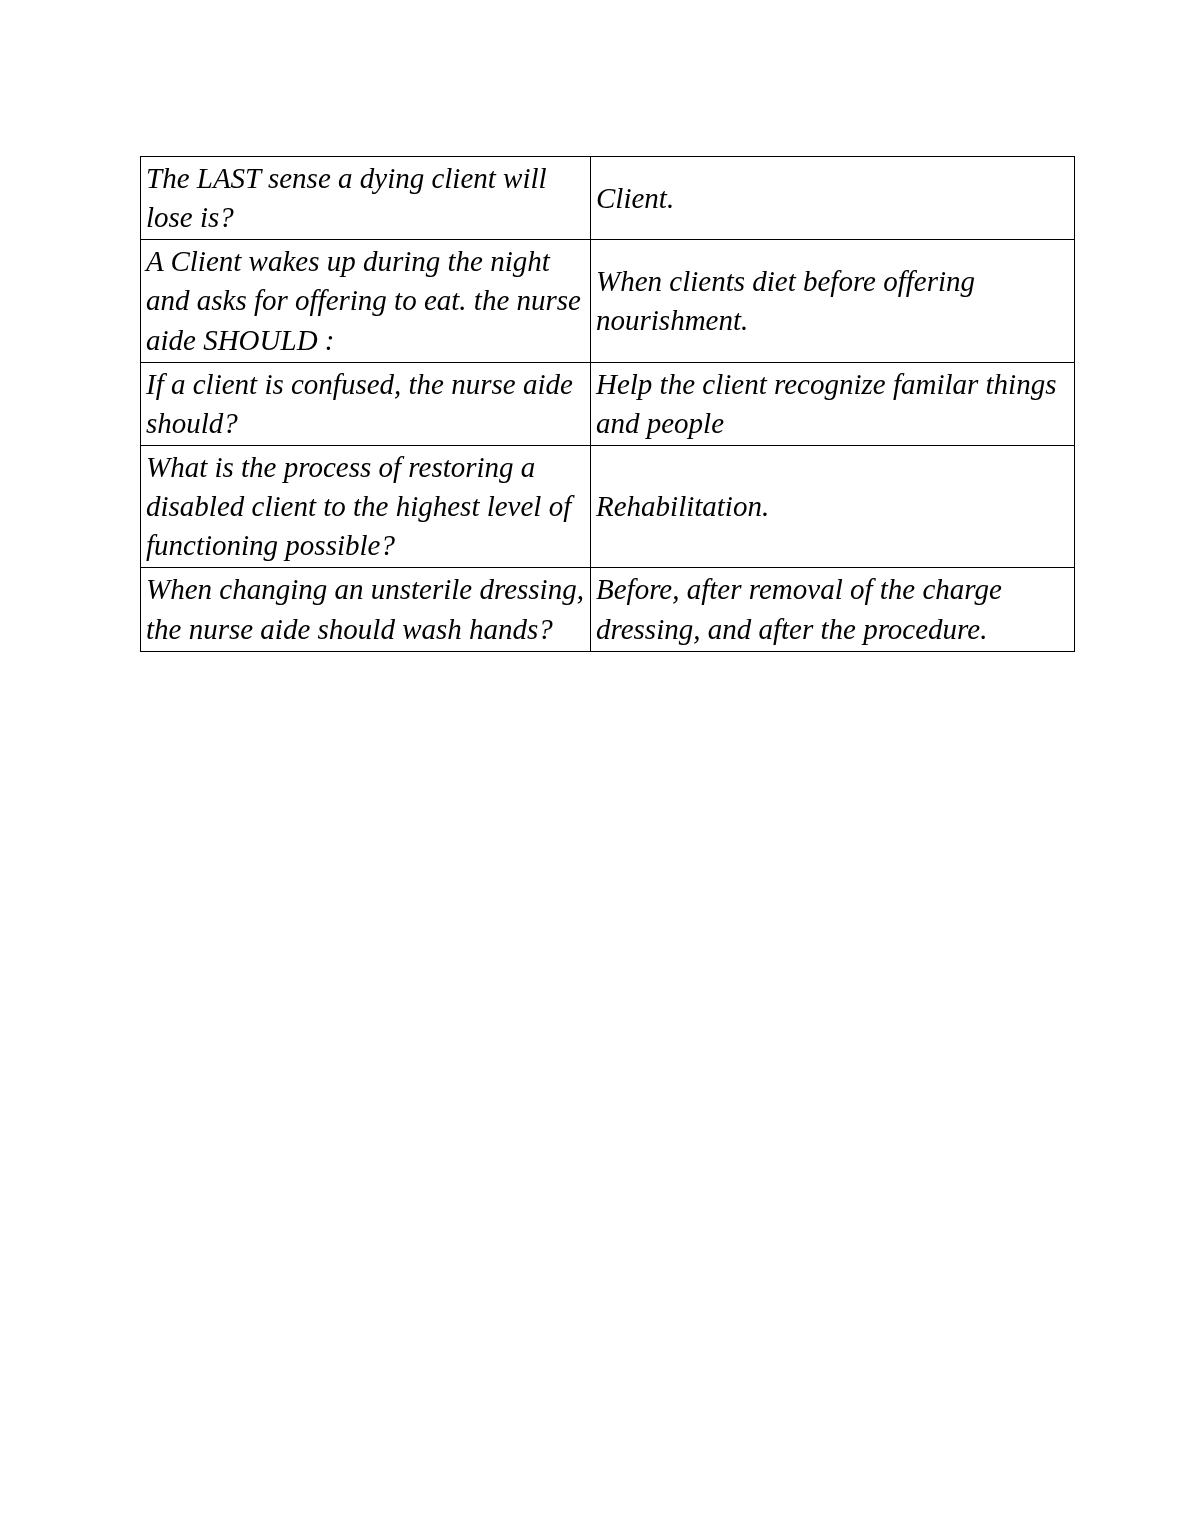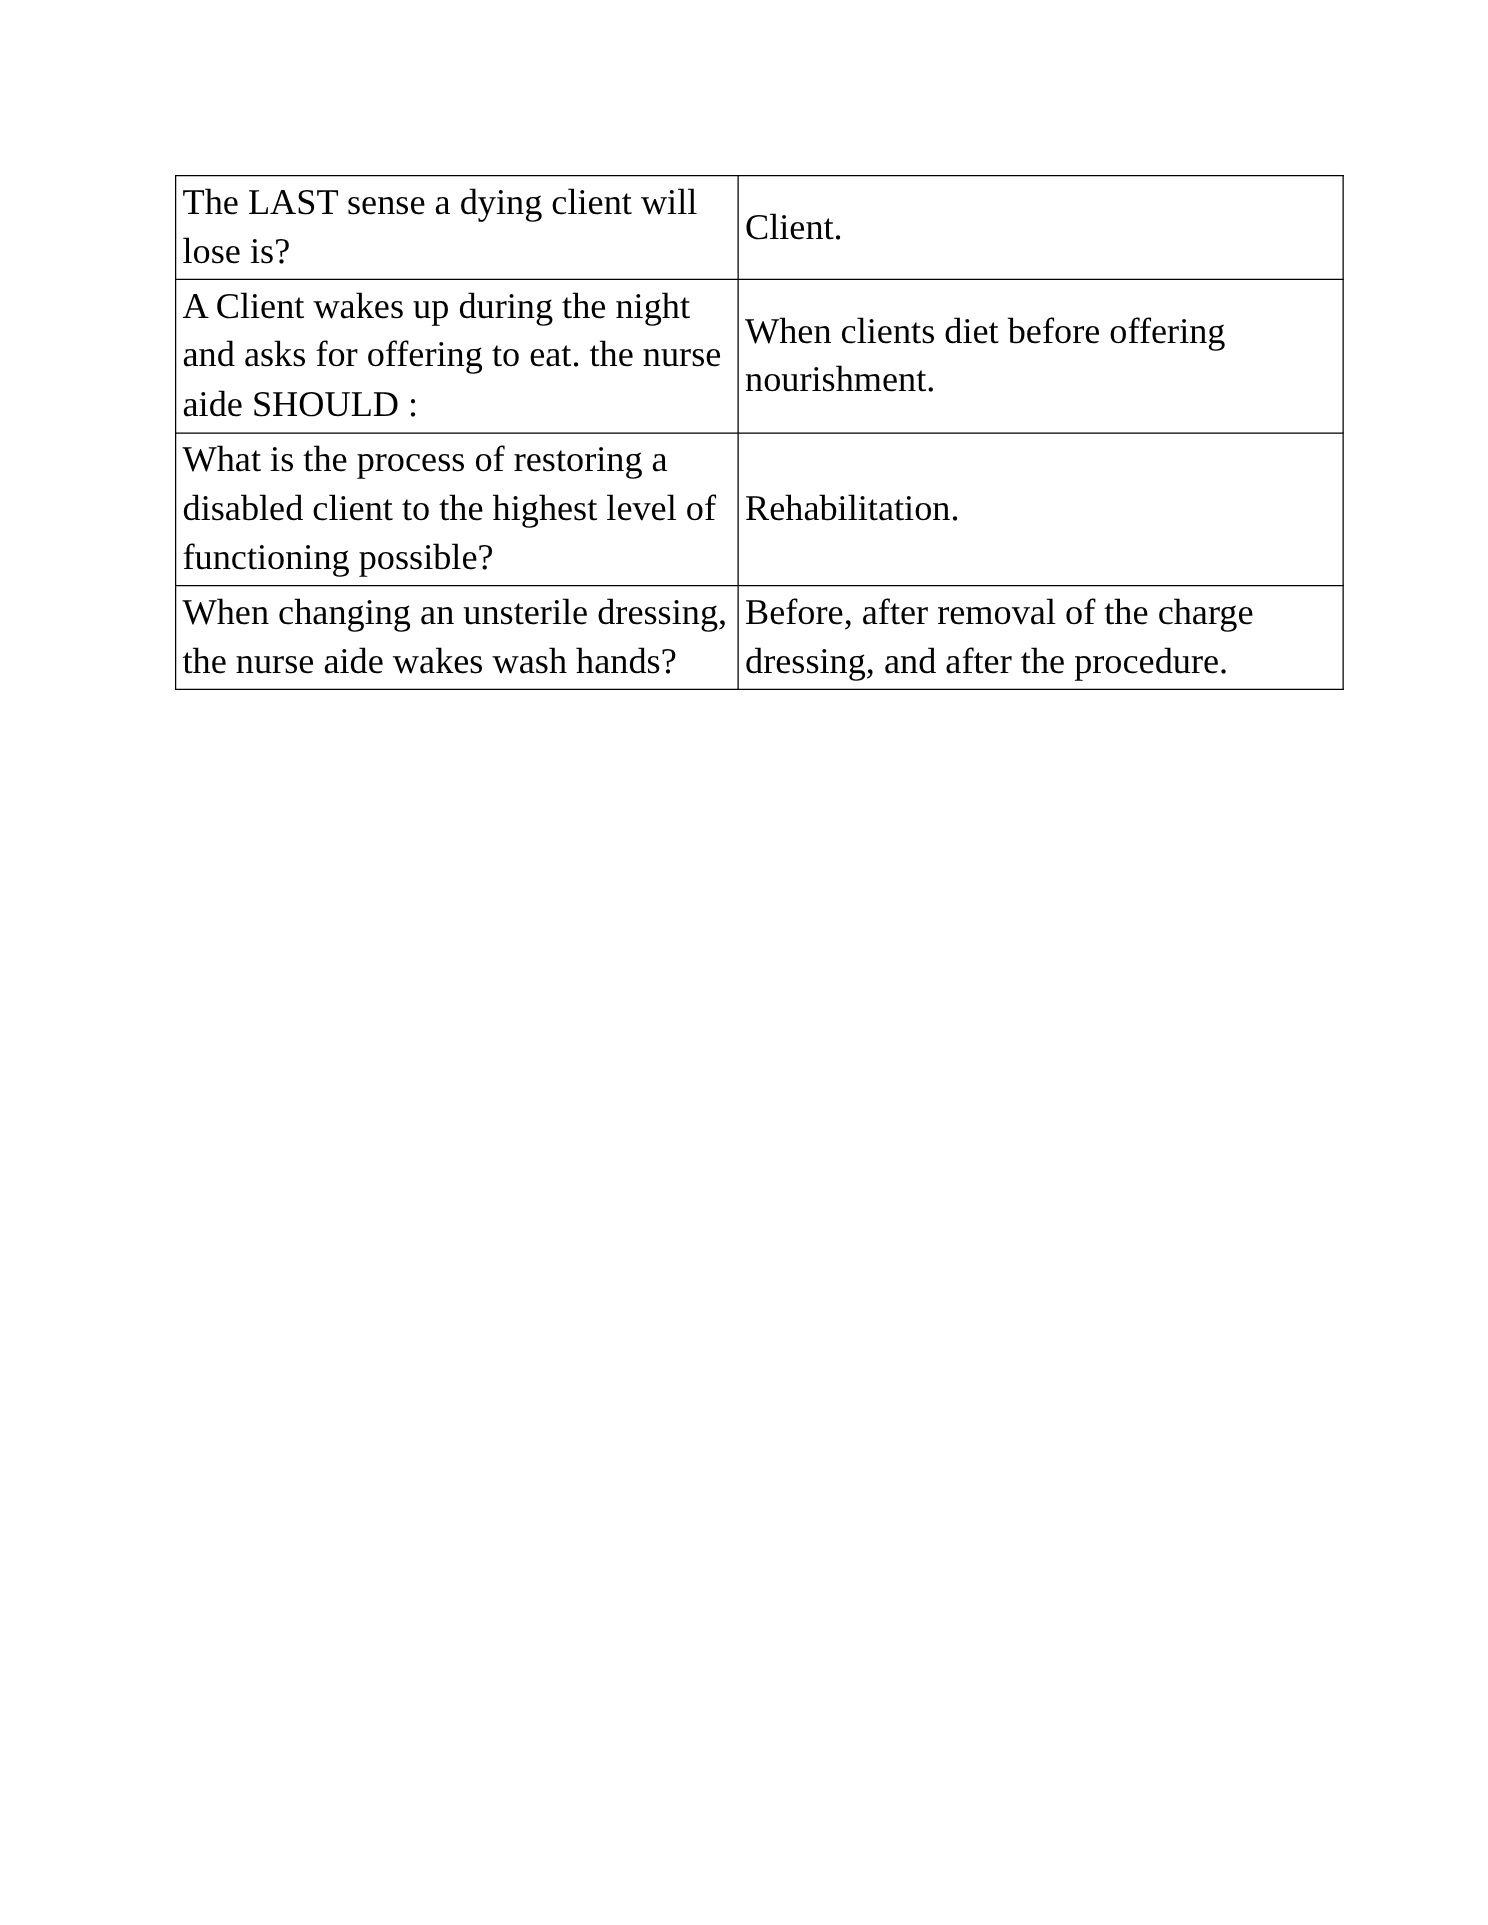--- a/index.html
+++ b/index.html
@@ -12,24 +12,25 @@
     width: 1190px;
     height: 1540px;
     background: #ffffff;
     font-family: "Liberation Serif", serif;
     color: #000000;
     overflow: hidden;
   }
   table.qa-table {
     position: absolute;
     left: 140px;
-    top: 140px;
+    top: 156px;
     width: 910px;
     border-collapse: collapse;
     table-layout: fixed;
+    font-style: italic;
   }
   table.qa-table td {
     border: 1px solid #000000;
     font-size: 29px;
     line-height: 1.35;
     padding: 2px 6px 2px 5px;
     vertical-align: middle;
     word-wrap: break-word;
   }
   td.q-cell { width: 438px; }
@@ -43,22 +44,26 @@
     <tbody>
       <tr>
         <td class="q-cell">The LAST sense a dying client will lose is?</td>
         <td class="a-cell">Client.</td>
       </tr>
       <tr>
         <td class="q-cell">A Client wakes up during the night and asks for offering to eat. the nurse aide SHOULD :</td>
         <td class="a-cell">When clients diet before offering nourishment.</td>
       </tr>
       <tr>
+        <td class="q-cell">If a client is confused, the nurse aide should?</td>
+        <td class="a-cell">Help the client recognize familar things and people</td>
+      </tr>
+      <tr>
         <td class="q-cell">What is the process of restoring a disabled client to the highest level of functioning possible?</td>
         <td class="a-cell">Rehabilitation.</td>
       </tr>
       <tr>
-        <td class="q-cell">When changing an unsterile dressing, the nurse aide wakes wash hands?</td>
+        <td class="q-cell">When changing an unsterile dressing, the nurse aide should wash hands?</td>
         <td class="a-cell">Before, after removal of the charge dressing, and after the procedure.</td>
       </tr>
     </tbody>
   </table>
 </div>
 
 </body></html>

